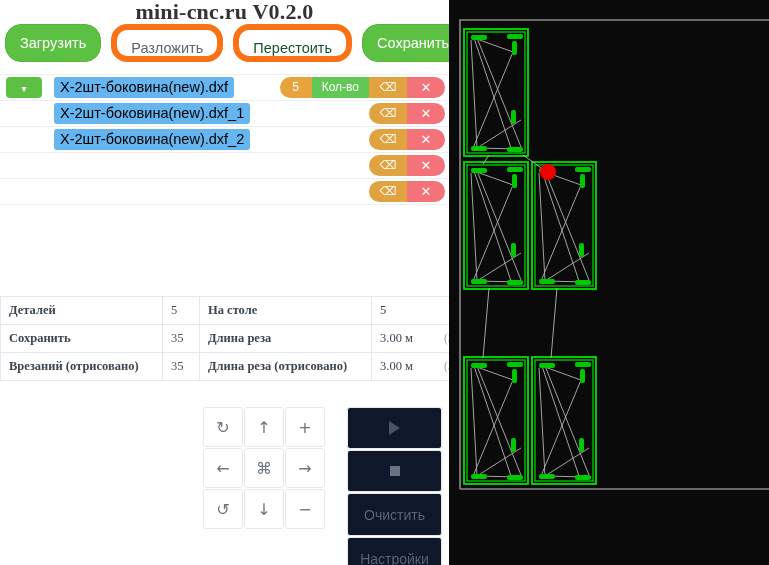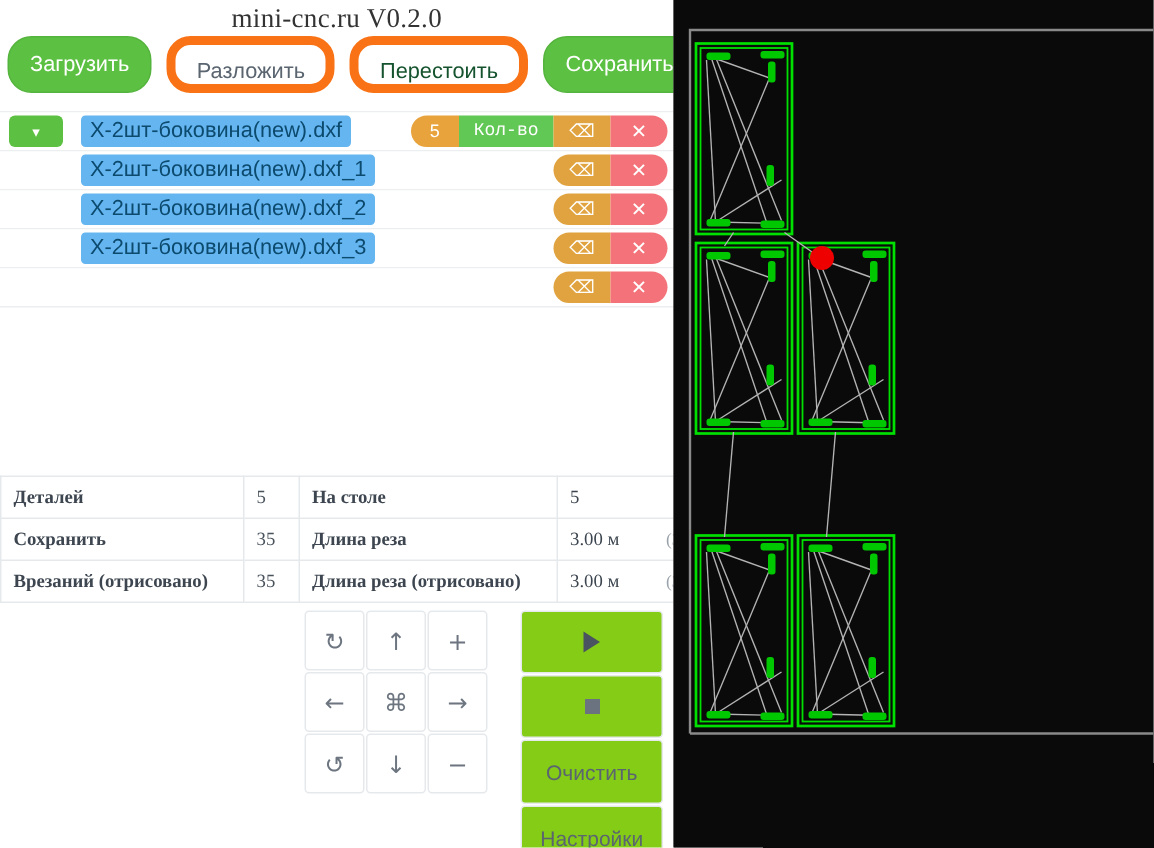--- a/index.html
+++ b/index.html
@@ -27,26 +27,27 @@
     height: 565px;
     background: #ffffff;
     position: relative;
     flex: 0 0 449px;
     overflow: hidden;
   }
 
   .app-title {
     text-align: center;
     font-family: "Liberation Serif", serif;
-    font-size: 18px;
+    font-size: 22px;
     color: #333333;
     padding-top: 2px;
     letter-spacing: 0.2px;
     height: 21px;
     line-height: 20px;
+    font-weight: bold;
   }
 
   
   .toolbar {
     display: flex;
     gap: 10px;
     padding: 1px 5px 0 5px;
     height: 42px;
     box-sizing: border-box;
   }
@@ -98,21 +99,21 @@
     font-size: 10px;
     line-height: 21px;
     text-align: center;
     cursor: pointer;
     flex: 0 0 36px;
   }
   .expand-spacer { width: 42px; flex: 0 0 42px; }
 
   .file-name {
     background: #64b5f0;
-    color: #0c4a6e;
+    color: #000000;
     font-size: 14.5px;
     padding: 2px 6px 3px 6px;
     border-radius: 3px;
     white-space: nowrap;
     margin-left: 12px;
     cursor: pointer;
     font-family: "Liberation Sans", sans-serif;
   }
 
   .row-right {
@@ -133,21 +134,20 @@
     border-radius: 11px 0 0 11px;
     cursor: pointer;
   }
   .qty-label {
     background: #61c755;
     color: #ffffff;
     font-size: 12px;
     padding: 0 10px;
     line-height: 21px;
     cursor: pointer;
-    font-family: Liberation Mono, monospace;
   }
   .erase-btn {
     background: #e0a33f;
     color: #ffffff;
     width: 38px;
     line-height: 21px;
     text-align: center;
     font-size: 12px;
     cursor: pointer;
     border-radius: 11px 0 0 11px;
@@ -161,21 +161,21 @@
     text-align: center;
     font-size: 13px;
     border-radius: 0 11px 11px 0;
     cursor: pointer;
   }
 
   
   .stats-table {
     position: absolute;
     left: 0;
-    top: 317px;
+    top: 296px;
     width: 517px;
     border-collapse: collapse;
     font-family: "Liberation Serif", serif;
     font-size: 12.5px;
   }
   .stats-table td {
     border: 1px solid #e6e9ec;
     padding: 6px 8px;
     color: #3d4650;
     height: 15px;
@@ -209,21 +209,21 @@
     font-family: "DejaVu Sans", sans-serif;
   }
 
   .side-actions {
     position: absolute;
     left: 347px;
     top: 407px;
     width: 95px;
   }
   .act-btn {
-    background: #84cc16;
+    background: #0f172a;
     border: 1px solid #e6e9ec;
     border-radius: 3px;
     height: 40px;
     margin-bottom: 1px;
     display: flex;
     align-items: center;
     justify-content: center;
     color: #5a6570;
     font-size: 14px;
     cursor: pointer;
@@ -290,21 +290,20 @@
         <span class="expand-spacer"></span>
         <span class="file-name">X-2шт-боковина(new).dxf_2</span>
         <span class="row-right">
           <span class="erase-btn">⌫</span>
           <span class="close-btn">✕</span>
         </span>
       </div>
 
       <div class="file-row">
         <span class="expand-spacer"></span>
-        <span class="file-name">X-2шт-боковина(new).dxf_3</span>
         <span class="row-right">
           <span class="erase-btn">⌫</span>
           <span class="close-btn">✕</span>
         </span>
       </div>
 
       <div class="file-row">
         <span class="expand-spacer"></span>
         <span class="row-right">
           <span class="erase-btn">⌫</span>

